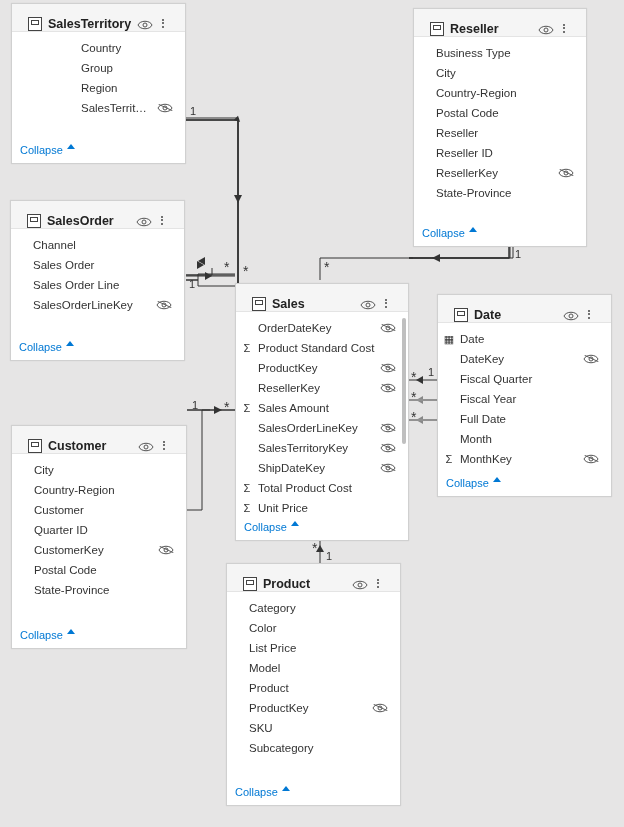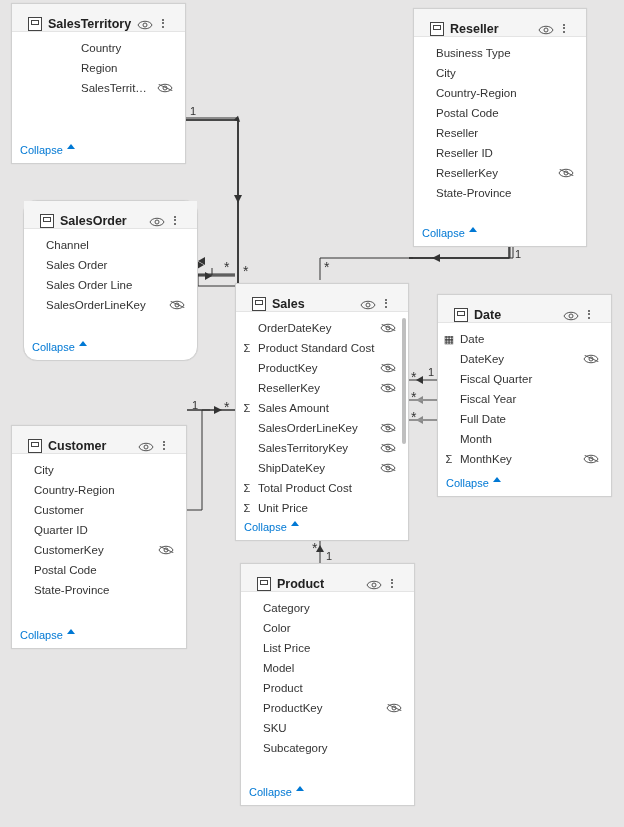--- a/index.html
+++ b/index.html
@@ -257,20 +257,24 @@
             <span></span>
           </span>
         </div>
         <div class="card-body" style="height: 111px; overflow: hidden; padding-left: 47px;">
           <div class="field-row">
             <span class="field-icon"></span>
             <span class="field-name">Country</span>
           </div>
           <div class="field-row">
             <span class="field-icon"></span>
+            <span class="field-name">Group</span>
+          </div>
+          <div class="field-row">
+            <span class="field-icon"></span>
             <span class="field-name">Region</span>
           </div>
           <div class="field-row">
             <span class="field-icon"></span>
             <span class="field-name">SalesTerritoryKey</span>
             <span class="eye-icon eye-hidden"><svg viewBox="0 0 16 12">
                 <path d="M1 6 C3 1 13 1 15 6 C13 11 3 11 1 6 Z" fill="none" stroke="#555" stroke-width="1"></path>
                 <circle cx="8" cy="6" r="2" fill="none" stroke="#555" stroke-width="1"></circle>
               </svg></span>
           </div>
@@ -330,21 +334,21 @@
           <div class="field-row">
             <span class="field-icon"></span>
             <span class="field-name">State-Province</span>
           </div>
         </div>
         <div class="card-footer">
           <span>Collapse</span>
           <span class="caret-up"></span>
         </div>
       </div>
-      <div class="card" style="left: 23px; top: 200px; width: 175px; height: 161px; border-radius: 14px;">
+      <div class="card" style="left: 10px; top: 200px; width: 175px; height: 161px;">
         <div class="card-header">
           <span class="tbl-icon"></span>
           <span class="card-title">SalesOrder</span>
           <span class="eye-icon"><svg viewBox="0 0 16 12">
               <path d="M1 6 C3 1 13 1 15 6 C13 11 3 11 1 6 Z" fill="none" stroke="#555" stroke-width="1"></path>
               <circle cx="8" cy="6" r="2" fill="none" stroke="#555" stroke-width="1"></circle>
             </svg></span>
           <span class="more-icon">
             <span></span>
             <span></span>
@@ -570,21 +574,21 @@
           <div class="field-row">
             <span class="field-icon"></span>
             <span class="field-name">State-Province</span>
           </div>
         </div>
         <div class="card-footer">
           <span>Collapse</span>
           <span class="caret-up"></span>
         </div>
       </div>
-      <div class="card" style="left: 240px; top: 563px; width: 175px; height: 243px;">
+      <div class="card" style="left: 226px; top: 563px; width: 175px; height: 243px;">
         <div class="card-header">
           <span class="tbl-icon"></span>
           <span class="card-title">Product</span>
           <span class="eye-icon"><svg viewBox="0 0 16 12">
               <path d="M1 6 C3 1 13 1 15 6 C13 11 3 11 1 6 Z" fill="none" stroke="#555" stroke-width="1"></path>
               <circle cx="8" cy="6" r="2" fill="none" stroke="#555" stroke-width="1"></circle>
             </svg></span>
           <span class="more-icon">
             <span></span>
             <span></span>

